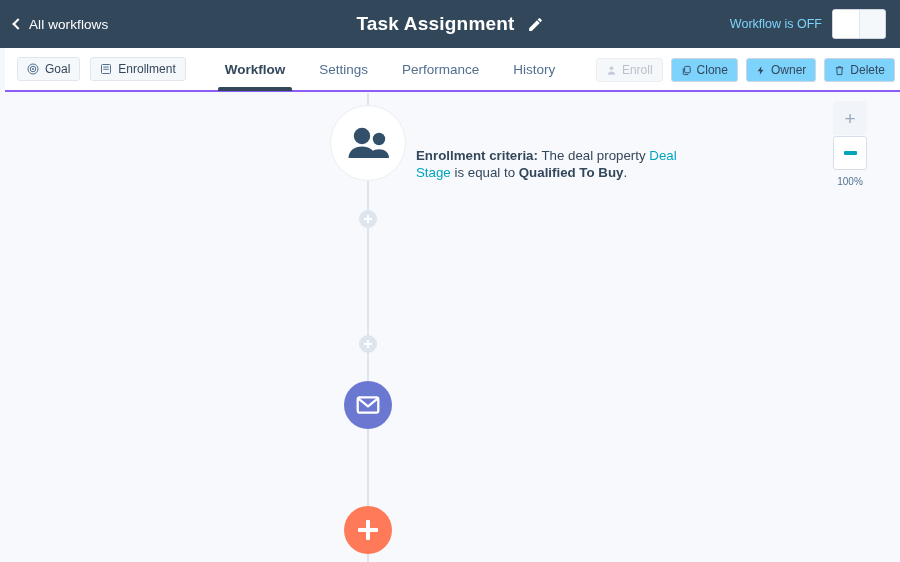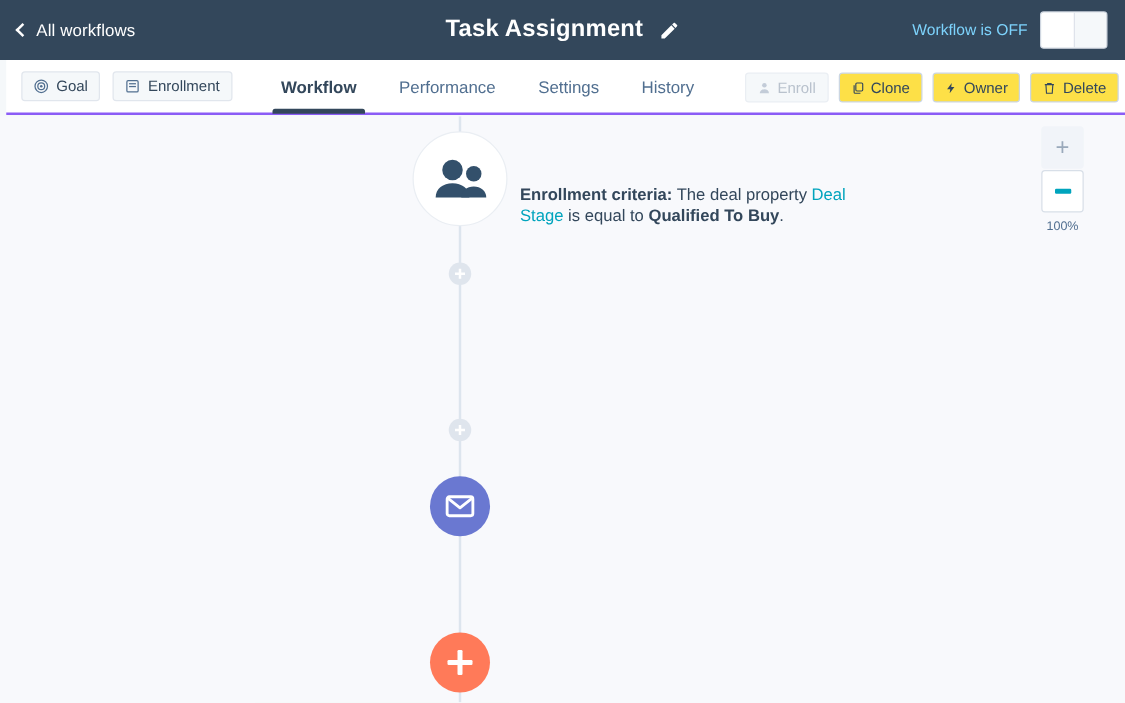--- a/index.html
+++ b/index.html
@@ -78,21 +78,21 @@
     content: ""; position: absolute; left: 10px; right: 10px; bottom: 0;
     height: 4px; border-radius: 2px 2px 0 0; background: #33475b;
   }
   .actionbtns {
     position: absolute; right: 10px; top: 0; height: 44px;
     display: flex; align-items: center; gap: 8px; border-radius: 17px;
   }
   .abtn {
     display: flex; align-items: center; gap: 5px;
     height: 24px; padding: 0 9px;
-    background: #fde047; border: 1px solid #cbd6e2; border-radius: 3px;
+    background: #7dd3fc; border: 1px solid #cbd6e2; border-radius: 3px;
     color: #33475b; font-size: 12px; cursor: pointer; white-space: nowrap;
   }
   .abtn.disabled {
     background: #f5f8fa; border-color: #eaeef3; color: #b9c2cd; cursor: default;
   }
 
   
   .canvas {
     position: absolute; top: 93px; left: 0;
     width: 900px; height: 469px;
@@ -203,24 +203,24 @@
         </svg>
         <span>Enrollment</span>
       </div>
     </div>
 
     <div class="tabs">
       <div class="tab active">
         <span>Workflow</span>
       </div>
       <div class="tab">
+        <span>Settings</span>
+      </div>
+      <div class="tab">
         <span>Performance</span>
-      </div>
-      <div class="tab">
-        <span>Settings</span>
       </div>
       <div class="tab">
         <span>History</span>
       </div>
     </div>
 
     <div class="actionbtns">
       <div class="abtn disabled">
         <svg width="11" height="11" viewBox="0 0 24 24">
           <circle cx="12" cy="7" r="4" fill="#c3ccd8"></circle>

